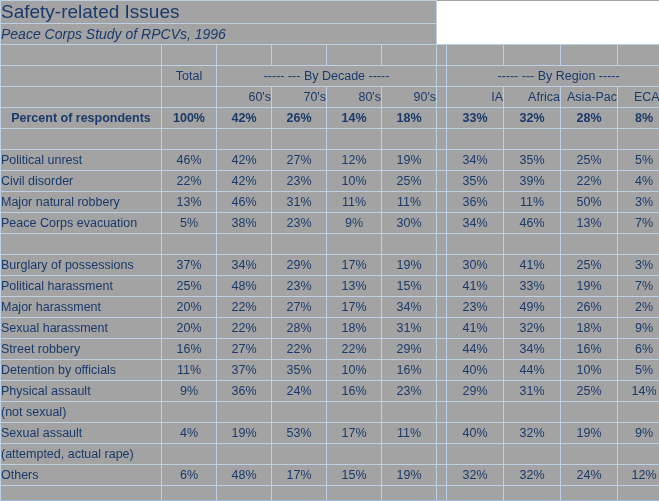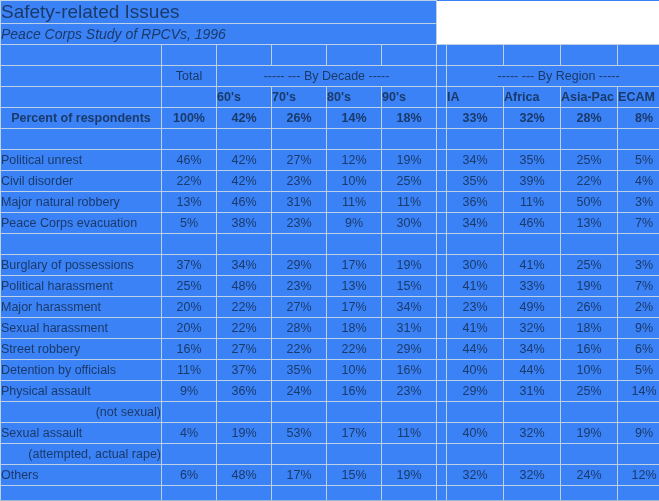--- a/index.html
+++ b/index.html
@@ -8,21 +8,21 @@
     background: #ffffff;
   }
   body {
     font-family: "Liberation Sans", sans-serif;
     color: #1a3a6b;
   }
   #page {
     position: relative;
     width: 659px;
     height: 501px;
-    background: #3b82f6;
+    background: #a3a3a3;
     overflow: hidden;
     box-sizing: border-box;
     border-bottom: 1px solid #9fb8d6;
   }
   table.grid {
     border-collapse: collapse;
     width: 659px;
     table-layout: fixed;
     font-size: 12.5px;
   }
@@ -69,25 +69,24 @@
   }
   .nobord { border: none !important; }
   .bold { font-weight: bold; text-align: center; }
   .grouphdr {
     text-align: center;
     font-size: 12.5px;
     white-space: nowrap;
   }
   .indent {
     padding-left: 18px;
+  }
+  .hdr-sub {
     text-align: right;
-  }
-  .hdr-sub {
-    text-align: left;
-    font-weight: bold;
+    font-weight: normal;
   }
   .emptyfill { background: #ffffff; }
 </style>
 </head>
 <body>
 
 <div id="page">
   <table class="grid">
     <colgroup>
       <col class="c-label">

